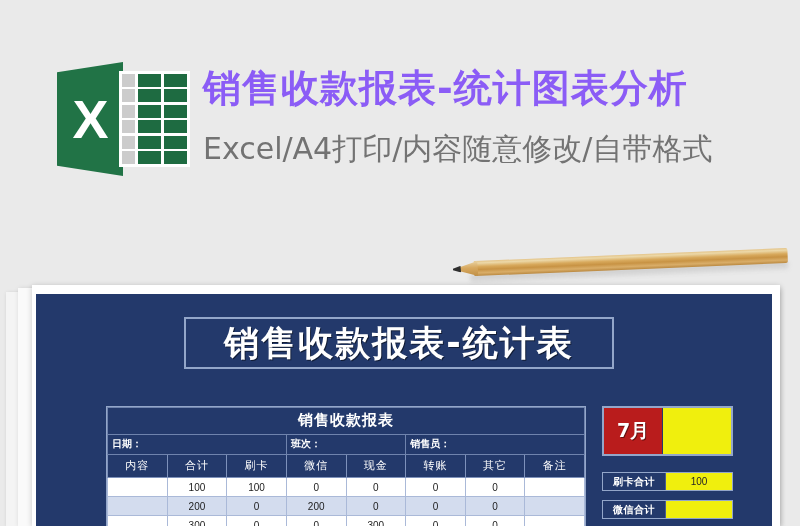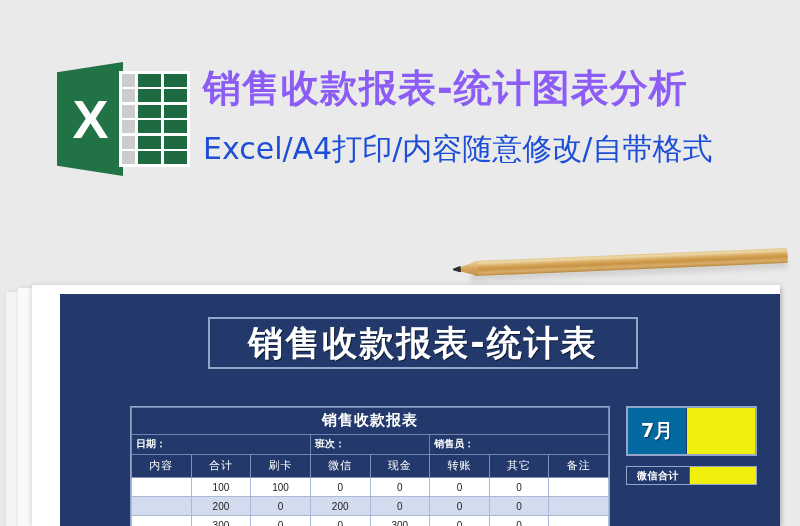--- a/index.html
+++ b/index.html
@@ -92,21 +92,21 @@
     color: #8b5cf6;
     letter-spacing: 1px;
     white-space: nowrap;
     font-family: "DejaVu Sans", "Liberation Sans", sans-serif;
   }
   #banner-subtitle {
     position: absolute;
     left: 203px;
     top: 129px;
     font-size: 30px;
-    color: #1d4ed8;
+    color: #737373;
     letter-spacing: 0px;
     white-space: nowrap;
     font-family: "DejaVu Sans", "Liberation Sans", sans-serif;
   }
 
   
   #pencil {
     position: absolute;
     left: 452px;
     top: 258px;
@@ -184,21 +184,21 @@
     width: 748px;
     height: 241px;
     background: #ffffff;
     box-shadow: 0 1px 6px rgba(0,0,0,0.2);
     overflow: hidden;
     box-sizing: border-box;
     padding: 9px 0 0 12px;
   }
   #doc-navy {
     position: absolute;
-    left: 28px;
+    left: 4px;
     top: 9px;
     width: 736px;
     height: 232px;
     background: #23396b;
     box-sizing: border-box;
     padding: 10px 10px 11px 12px;
   }
 
   #doc-title-box {
     position: absolute;
@@ -294,22 +294,22 @@
     top: 112px;
     width: 158px;
   }
   .month-card {
     position: relative;
     width: 131px;
     height: 50px;
     border: 2px solid #93a6c9;
     box-sizing: border-box;
     display: flex;
-    background: #0369a1;
-    margin-bottom: 10px;
+    background: #b91c1c;
+    margin-bottom: 16px;
   }
   .month-card .m-label {
     width: 58px;
     display: flex;
     align-items: center;
     justify-content: center;
     color: #ffffff;
     font-size: 19px;
     font-weight: bold;
     font-family: "DejaVu Sans", "Liberation Sans", sans-serif;
@@ -466,20 +466,24 @@
         </tbody>
       </table>
     </div>
 
     <div id="right-panel">
       <div class="month-card">
         <div class="m-label">7月</div>
         <div class="m-swatch"></div>
       </div>
 
+      <div class="sum-row">
+        <div class="s-label">刷卡合计</div>
+        <div class="s-value">100</div>
+      </div>
 
       <div class="sum-row">
         <div class="s-label">微信合计</div>
         <div class="s-value"></div>
       </div>
     </div>
 
   </div>
 </div>
 

